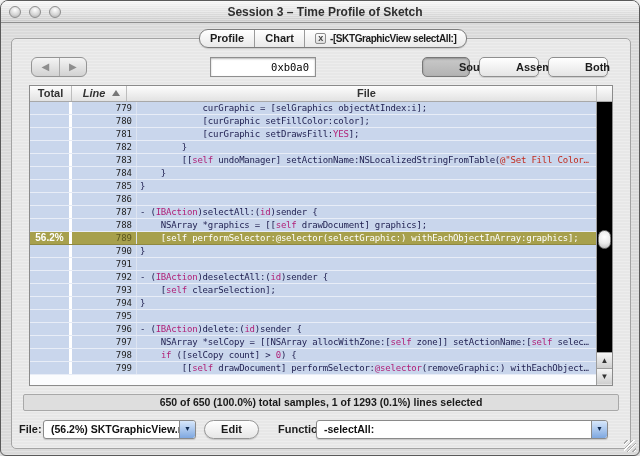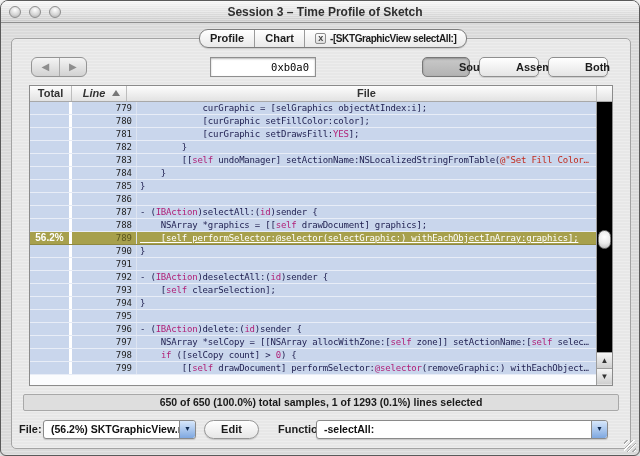--- a/index.html
+++ b/index.html
@@ -89,21 +89,21 @@
   .row { display:flex; height:13px; background:#c9d6ec; border-bottom:1px solid #e8edf7; }
   .cell { height:12px; line-height:12px; overflow:hidden; }
   .cell.total { width:42px; border-right:3px solid #ffffff; text-align:center;
     font-size:10px; font-weight:700; color:#fff; }
   .cell.line { width:65px; border-right:1px solid #dde4f1; text-align:right; padding-right:4px;
     font-family:"DejaVu Sans Mono", monospace; font-size:9px; color:#222; }
   .cell.code { flex:1; padding-left:3px; white-space:pre;
     font-family:"DejaVu Sans Mono", monospace; font-size:9px; letter-spacing:-0.2px; }
   .tok-p { color:#1d1d4e; } .tok-k { color:#b02178; } .tok-s { color:#c22a1c; }
   .row.hl { background:#a7a04c; border-bottom-color:#8f8940; }
-  .row.hl .cell.code span { color:#ffffff; text-decoration:underline; }
+  .row.hl .cell.code span { color:#ffffff; }
   .row.hl .cell.line { color:#5d571f; }
 
   
   .vscroll { position:absolute; right:0; top:16px; width:16px; height:284px; background:#e3e3e3;
     border-left:1px solid #9d9d9d; }
   .vtrack { position:absolute; left:0; top:0; width:15px; height:250px; background:#000; }
   .vthumb { position:absolute; left:1px; top:128px; width:13px; height:19px; border-radius:7px;
     background:radial-gradient(circle at 50% 35%, #ffffff 0%, #e8e8e8 55%, #b9b9b9 100%);
     border:1px solid #777; }
   .varrow { position:absolute; left:0; width:15px; height:16px; text-align:center;

